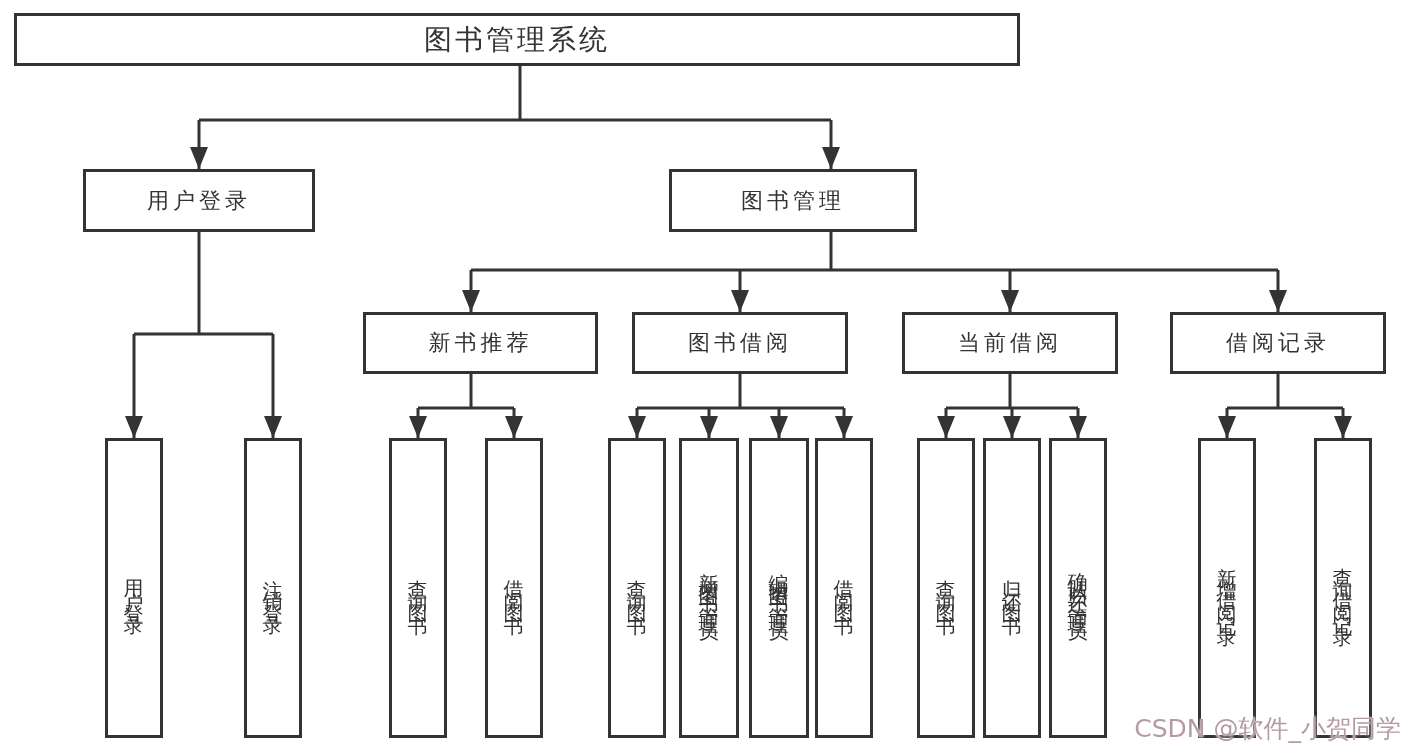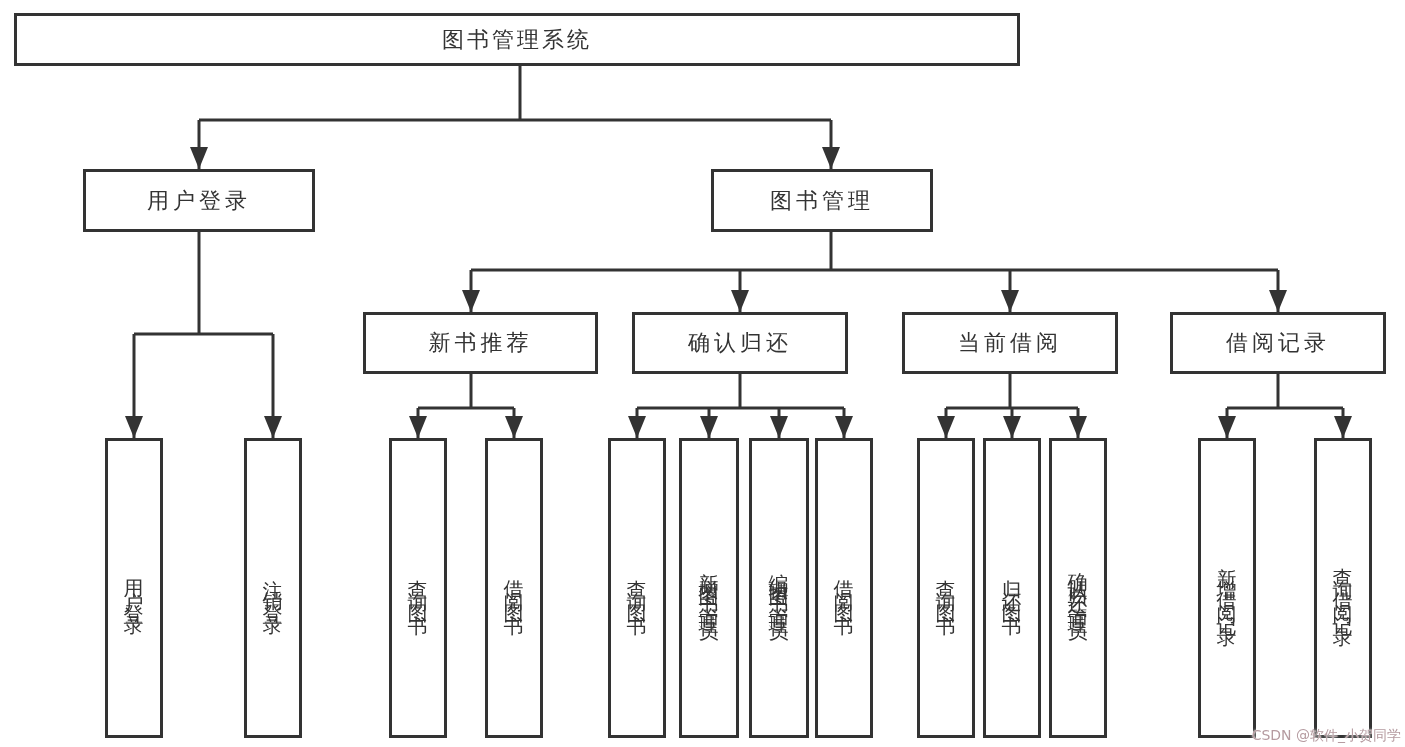--- a/index.html
+++ b/index.html
@@ -30,41 +30,41 @@
     align-items: center;
     justify-content: center;
     text-align: center;
   }
   .hbox {
     font-size: 22px;
     letter-spacing: 4px;
     white-space: nowrap;
   }
   .root {
-    font-size: 22px;
+    font-size: 28px;
     letter-spacing: 3px;
   }
   .leaf {
     font-size: 20px;
   }
   .leaf .vtext {
     writing-mode: vertical-rl;
     text-orientation: mixed;
     letter-spacing: 12px;
     line-height: 1;
     white-space: nowrap;
   }
   .leaf .vtext.tight {
     letter-spacing: 7px;
   }
   #watermark {
     position: absolute;
     right: 4px;
     bottom: 2px;
-    font-size: 14px;
+    font-size: 25px;
     color: #b59ba0;
     text-shadow: 0 0 3px #ffffff, 0 0 1px #ffffff;
     white-space: nowrap;
     z-index: 5;
     margin-left: 44px;
   }
 </style>
 </head>
 <body>
 
@@ -136,29 +136,29 @@
     </g>
   </svg>
 
   <div class="node root" style="left:14px; top:13px; width:1006px; height:53px;">
     <span>图书管理系统</span>
   </div>
 
   <div class="node hbox" style="left:83px; top:169px; width:232px; height:63px;">
     <span>用户登录</span>
   </div>
-  <div class="node hbox" style="left:711px; top:169px; width:222px; height:63px;">
+  <div class="node hbox" style="left:669px; top:169px; width:248px; height:63px;">
     <span>图书管理</span>
   </div>
 
   <div class="node hbox" style="left:363px; top:312px; width:235px; height:62px;">
     <span>新书推荐</span>
   </div>
   <div class="node hbox" style="left:632px; top:312px; width:216px; height:62px;">
-    <span>确认归还</span>
+    <span>图书借阅</span>
   </div>
   <div class="node hbox" style="left:1170px; top:312px; width:216px; height:62px;">
     <span>借阅记录</span>
   </div>
   <div class="node hbox" style="left:902px; top:312px; width:216px; height:62px;">
     <span>当前借阅</span>
   </div>
 
   <div class="node leaf" style="left:105px; top:438px; width:58px; height:300px;">
     <span class="vtext">用户登录</span>

